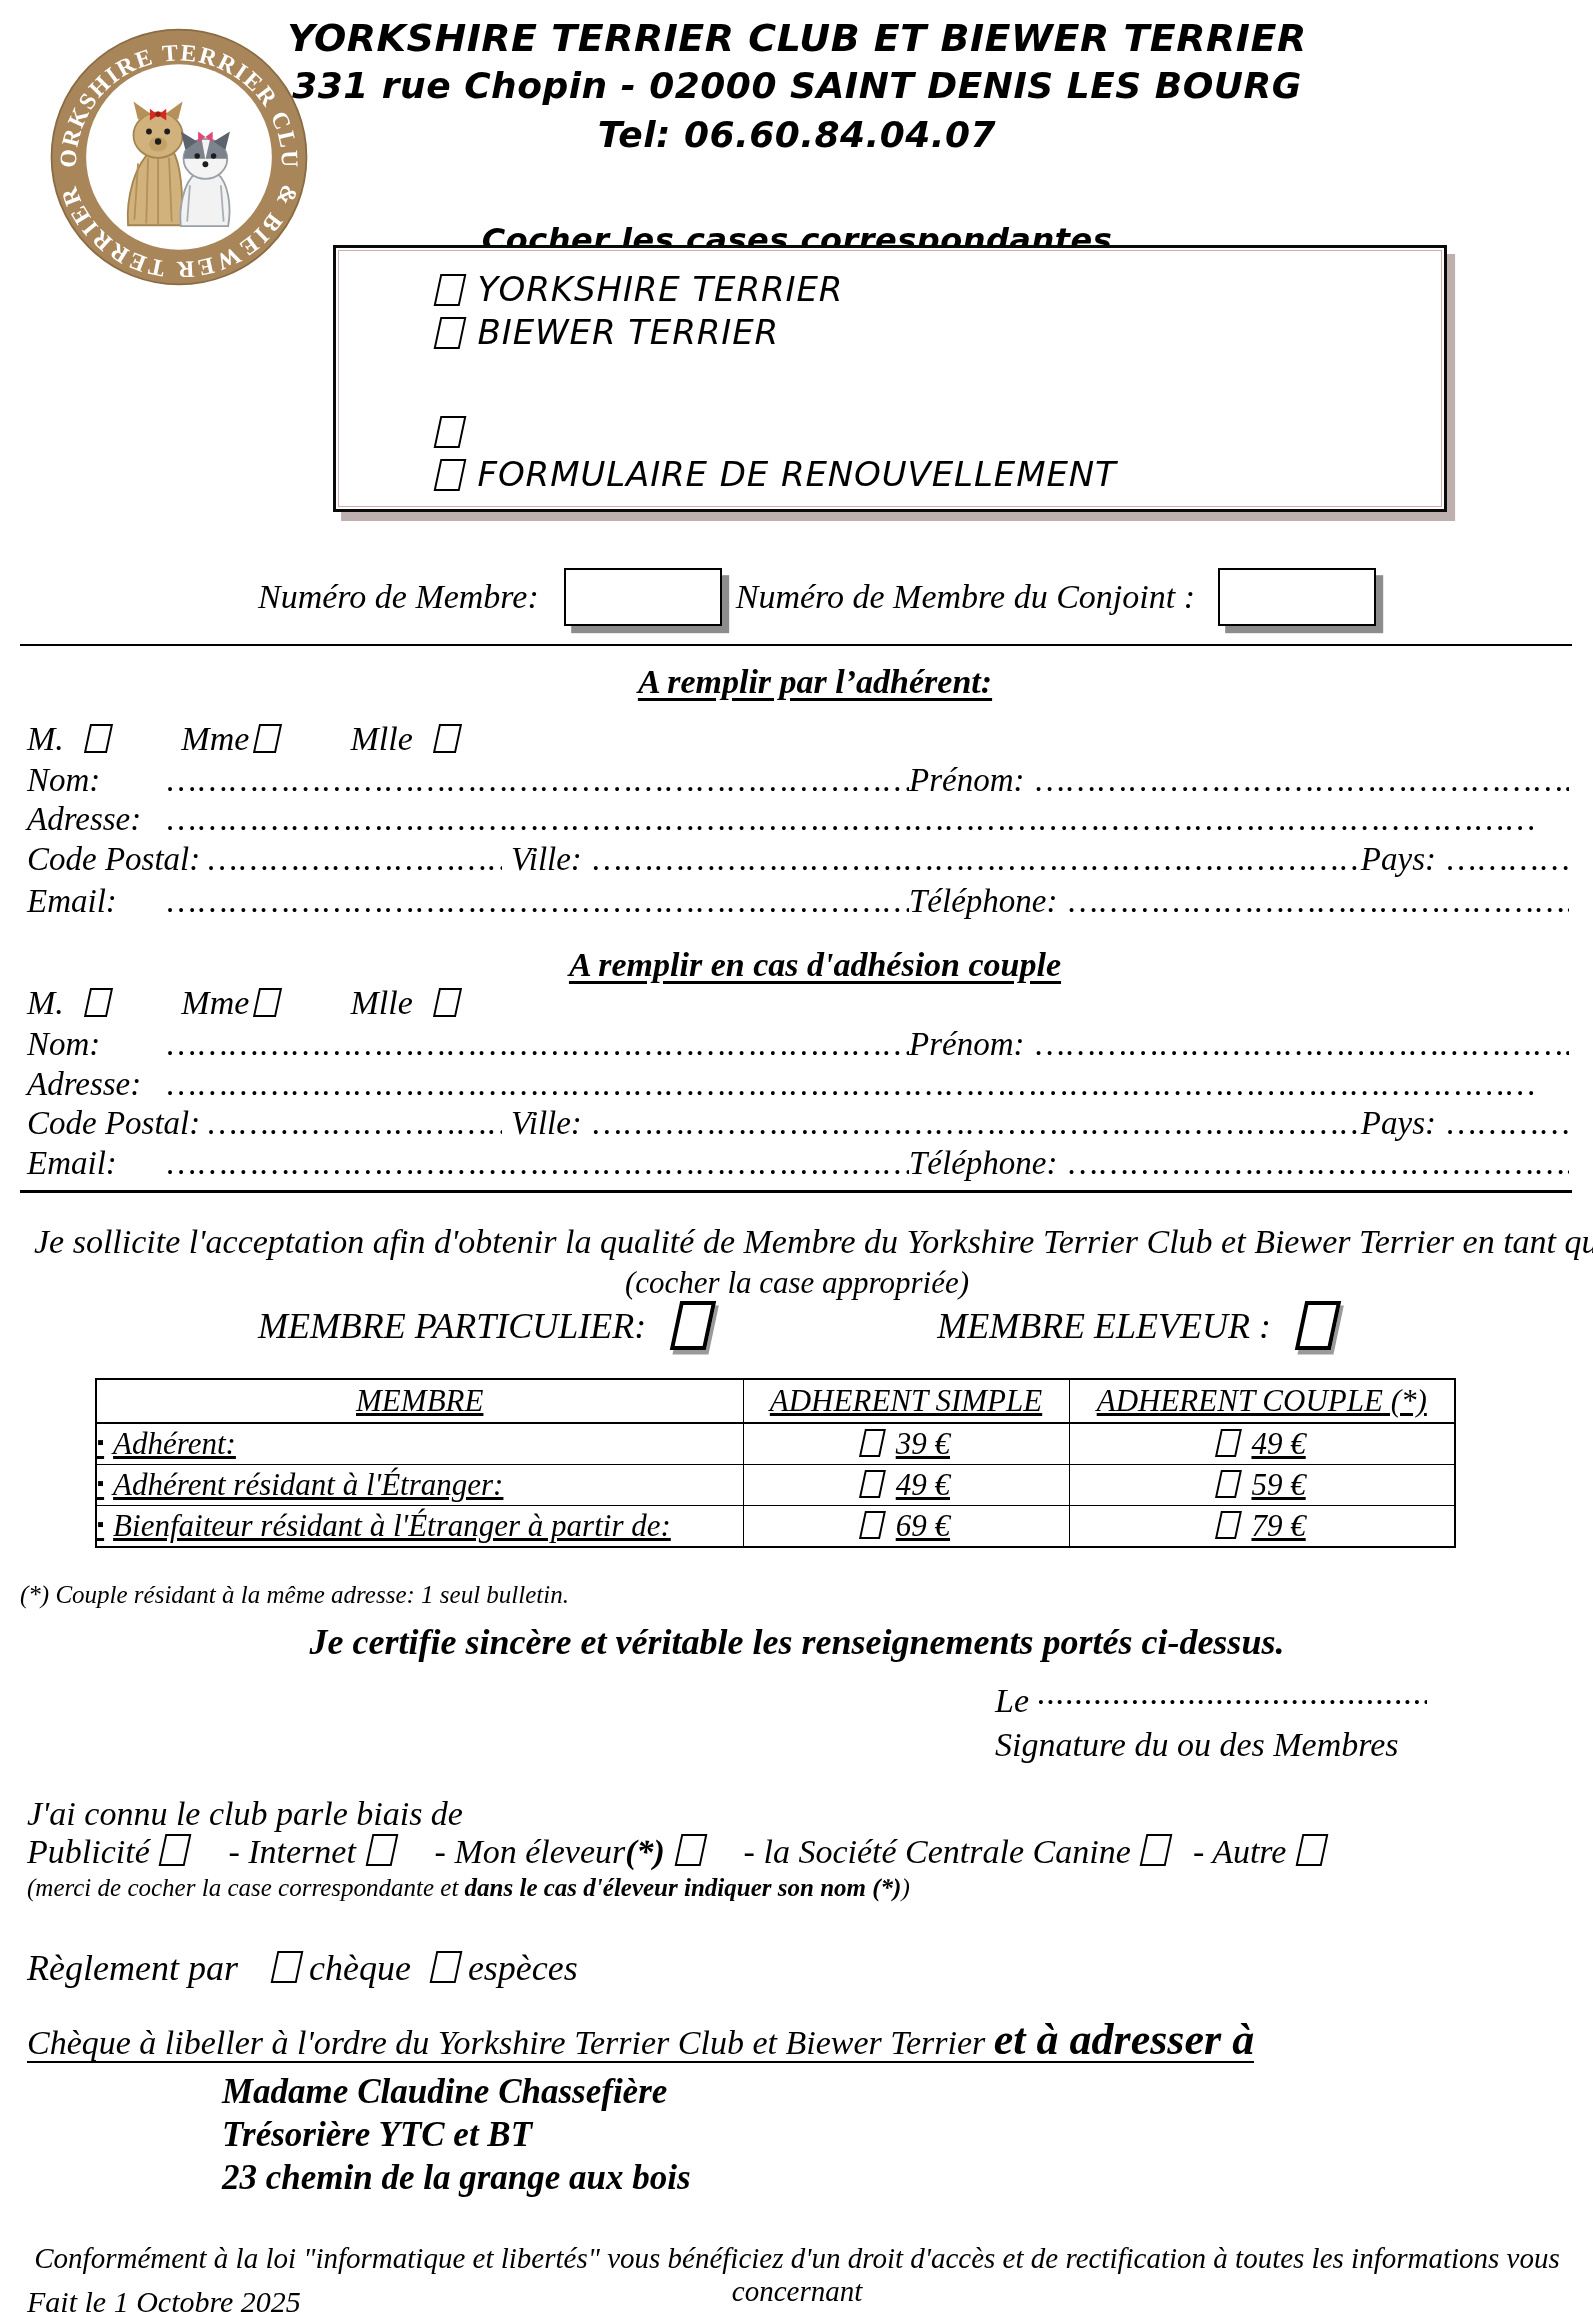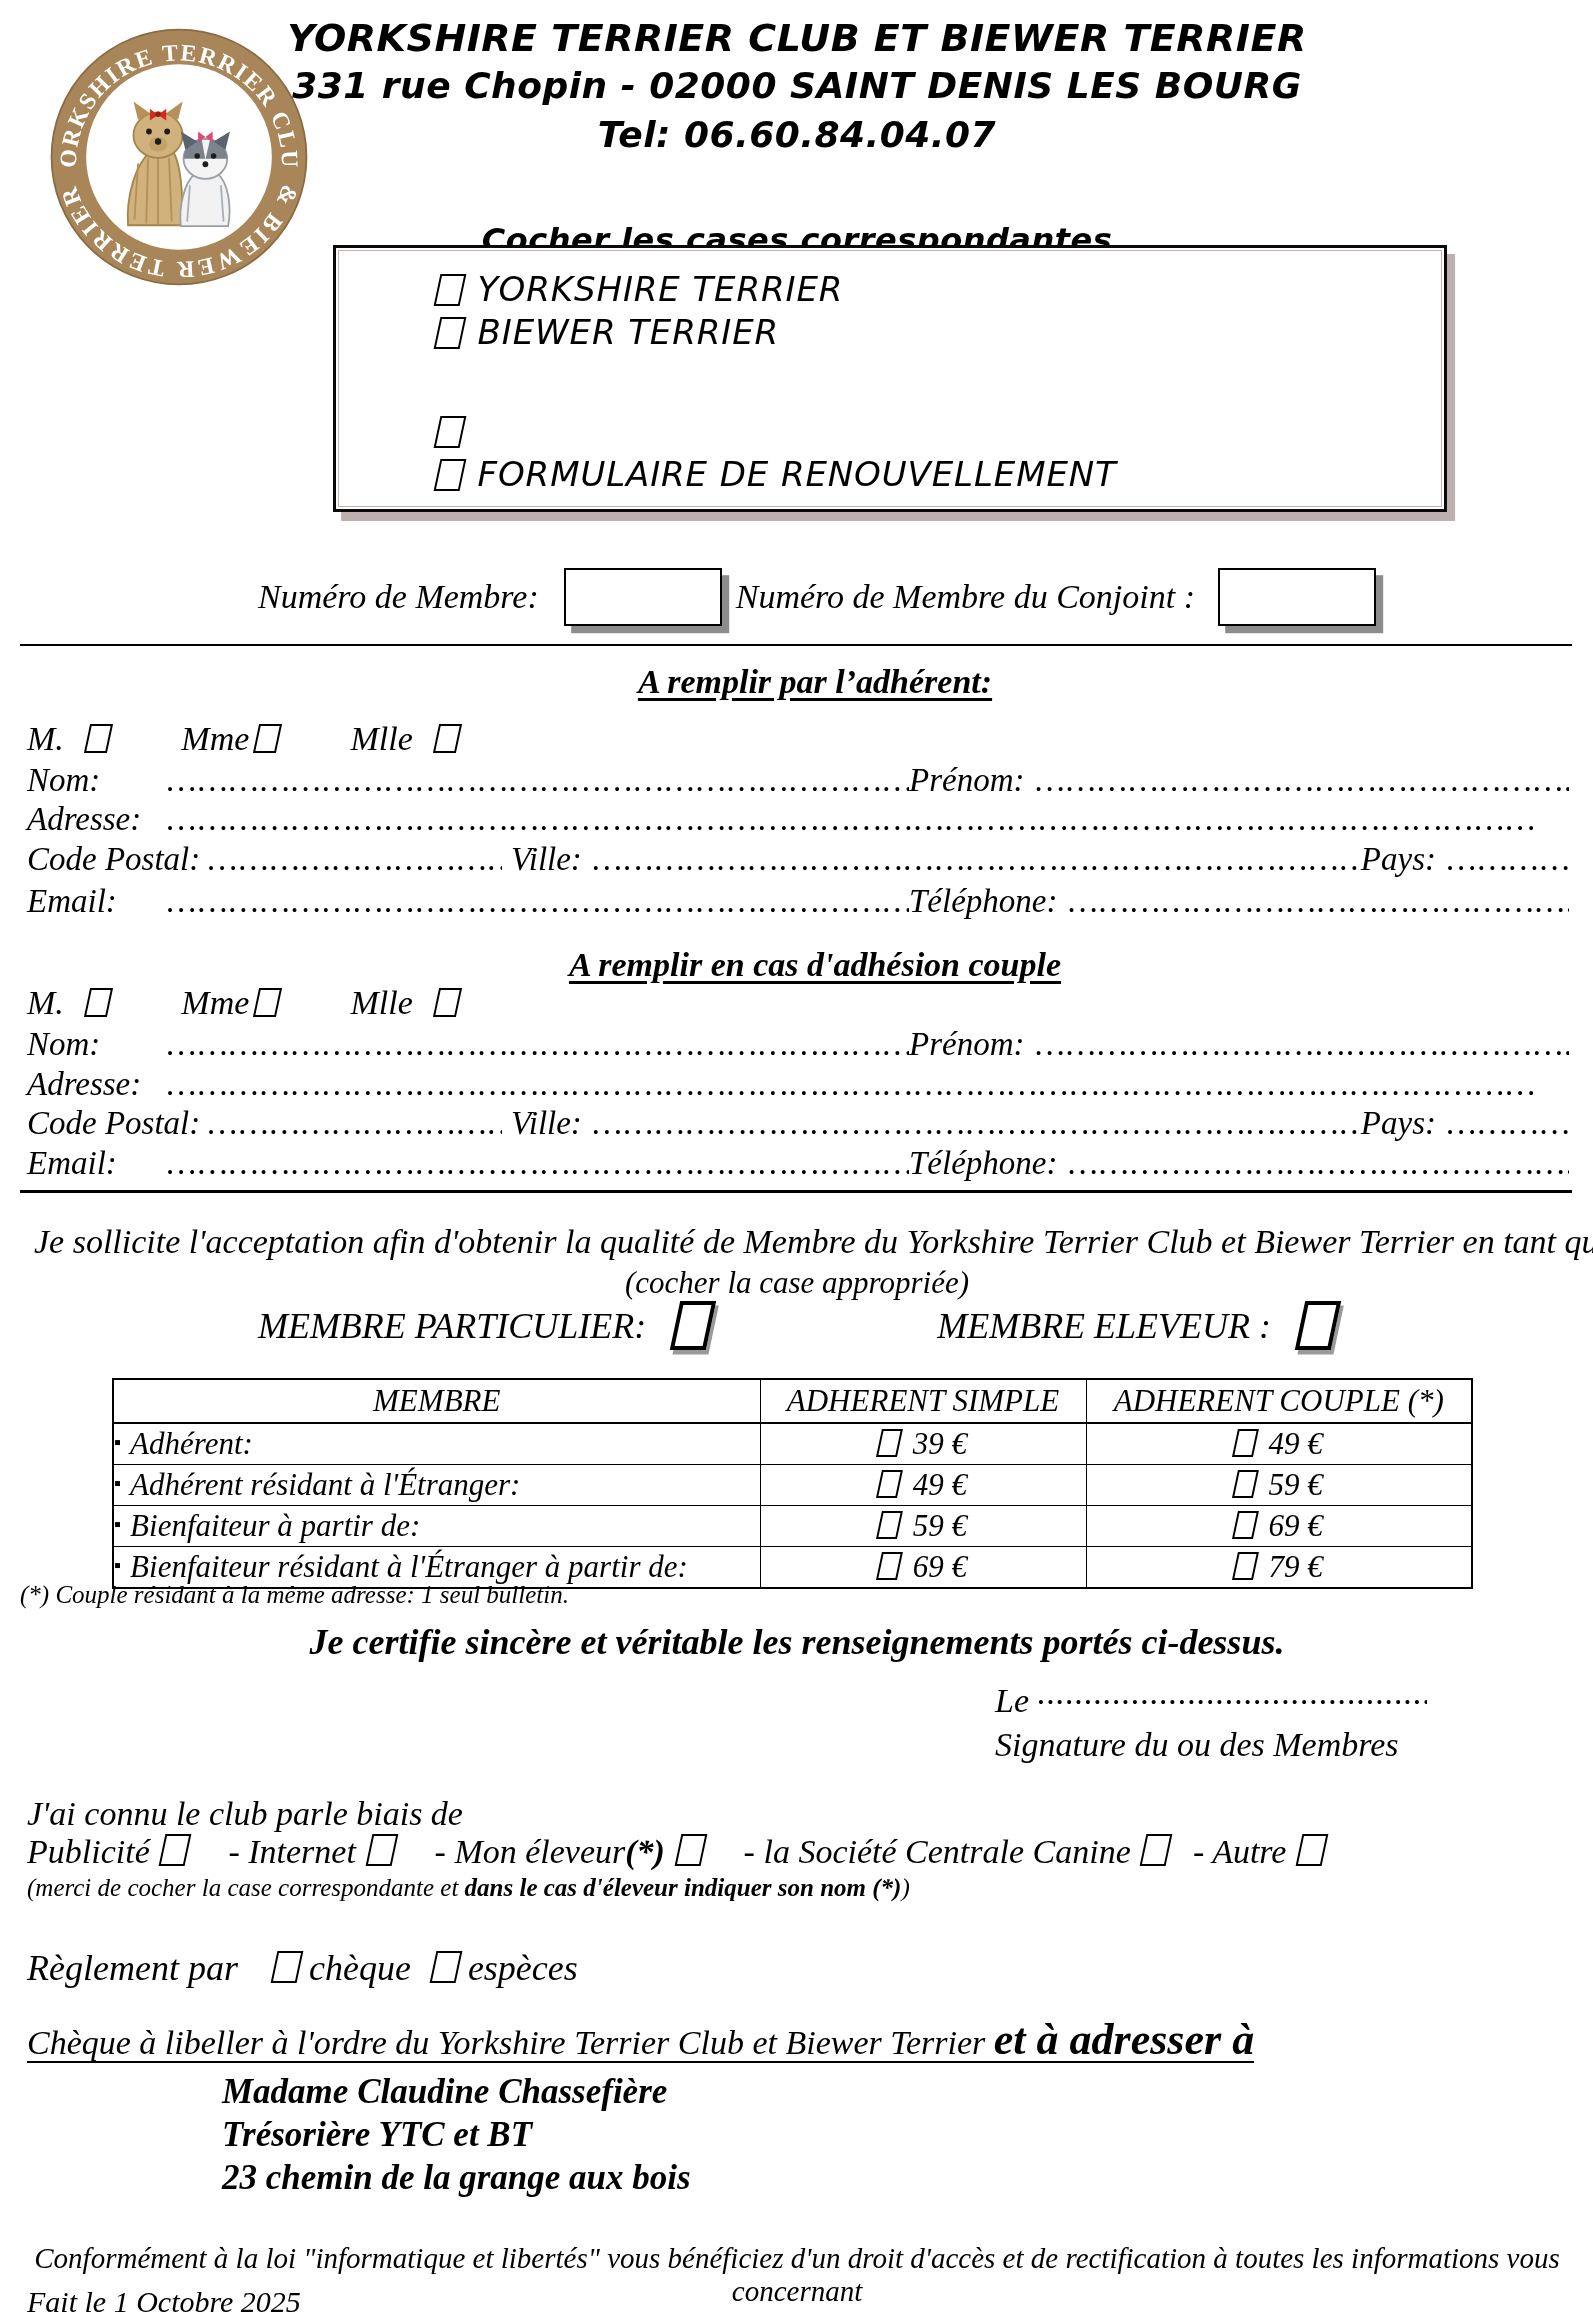--- a/index.html
+++ b/index.html
@@ -56,22 +56,22 @@
   .civrow .cb{margin-left:23.5px;}
   .civrow .snug{margin-left:7.2px;}
   .civgap{display:inline-block;width:71px;}
   
   .intro{left:34px;right:18px;font-size:34px;font-style:italic;white-space:nowrap;}
   .centernote{left:0;right:0;text-align:center;font-size:31px;font-style:italic;}
   .mrow{left:0;right:0;display:flex;justify-content:center;align-items:center;font-size:36px;font-style:italic;}
   .mrow .cb-l{margin-left:29px;}
   .mgap{width:226px;flex:none;}
   
-  table.fees{position:absolute;left:112px;top:1378px;width:1359px;border-collapse:collapse;table-layout:fixed;
-             font-size:31px;font-style:italic;}
+  table.fees{position:absolute;left:95px;top:1378px;width:1359px;border-collapse:collapse;table-layout:fixed;
+             font-size:31px;font-style:italic;text-decoration:underline;}
   table.fees th,table.fees td{border:1.8px solid #000;padding:0;}
   table.fees{border:2.7px solid #000;}
   table.fees th{height:42px;font-weight:400;border-bottom:2.7px solid #000;}
   table.fees td{height:40px;}
   td.flabel{padding-left:12.7px;}
   td.fval,th{text-align:center;}
   .bullet{font-size:20px;vertical-align:5.4px;margin-right:9px;}
   td.fval .cb{margin-right:12.7px;}
   .footnote{left:20px;font-size:25px;font-style:italic;}
   .certify{left:0;right:0;text-align:center;font-size:36px;font-weight:700;font-style:italic;}
@@ -266,25 +266,20 @@
       <td class="flabel"><span class="bullet">▪</span><span>Adhérent:</span></td>
       <td class="fval"><span class="cb cb-t"></span><span>39 €</span></td>
       <td class="fval"><span class="cb cb-t"></span><span>49 €</span></td>
     </tr>
     <tr>
       <td class="flabel"><span class="bullet">▪</span><span>Adhérent résidant à l'Étranger:</span></td>
       <td class="fval"><span class="cb cb-t"></span><span>49 €</span></td>
       <td class="fval"><span class="cb cb-t"></span><span>59 €</span></td>
     </tr>
     <tr>
-      <td class="flabel"><span class="bullet">▪</span><span>Bienfaiteur à partir de:</span></td>
-      <td class="fval"><span class="cb cb-t"></span><span>59 €</span></td>
-      <td class="fval"><span class="cb cb-t"></span><span>69 €</span></td>
-    </tr>
-    <tr>
       <td class="flabel"><span class="bullet">▪</span><span>Bienfaiteur résidant à l'Étranger à partir de:</span></td>
       <td class="fval"><span class="cb cb-t"></span><span>69 €</span></td>
       <td class="fval"><span class="cb cb-t"></span><span>79 €</span></td>
     </tr>
   </tbody>
     </table>
 
   <div class="abs footnote" style="top:1581px">(*) Couple résidant à la même adresse: 1 seul bulletin.</div>
   <div class="abs certify" style="top:1621px">Je certifie sincère et véritable les renseignements portés ci-dessus.</div>
 

